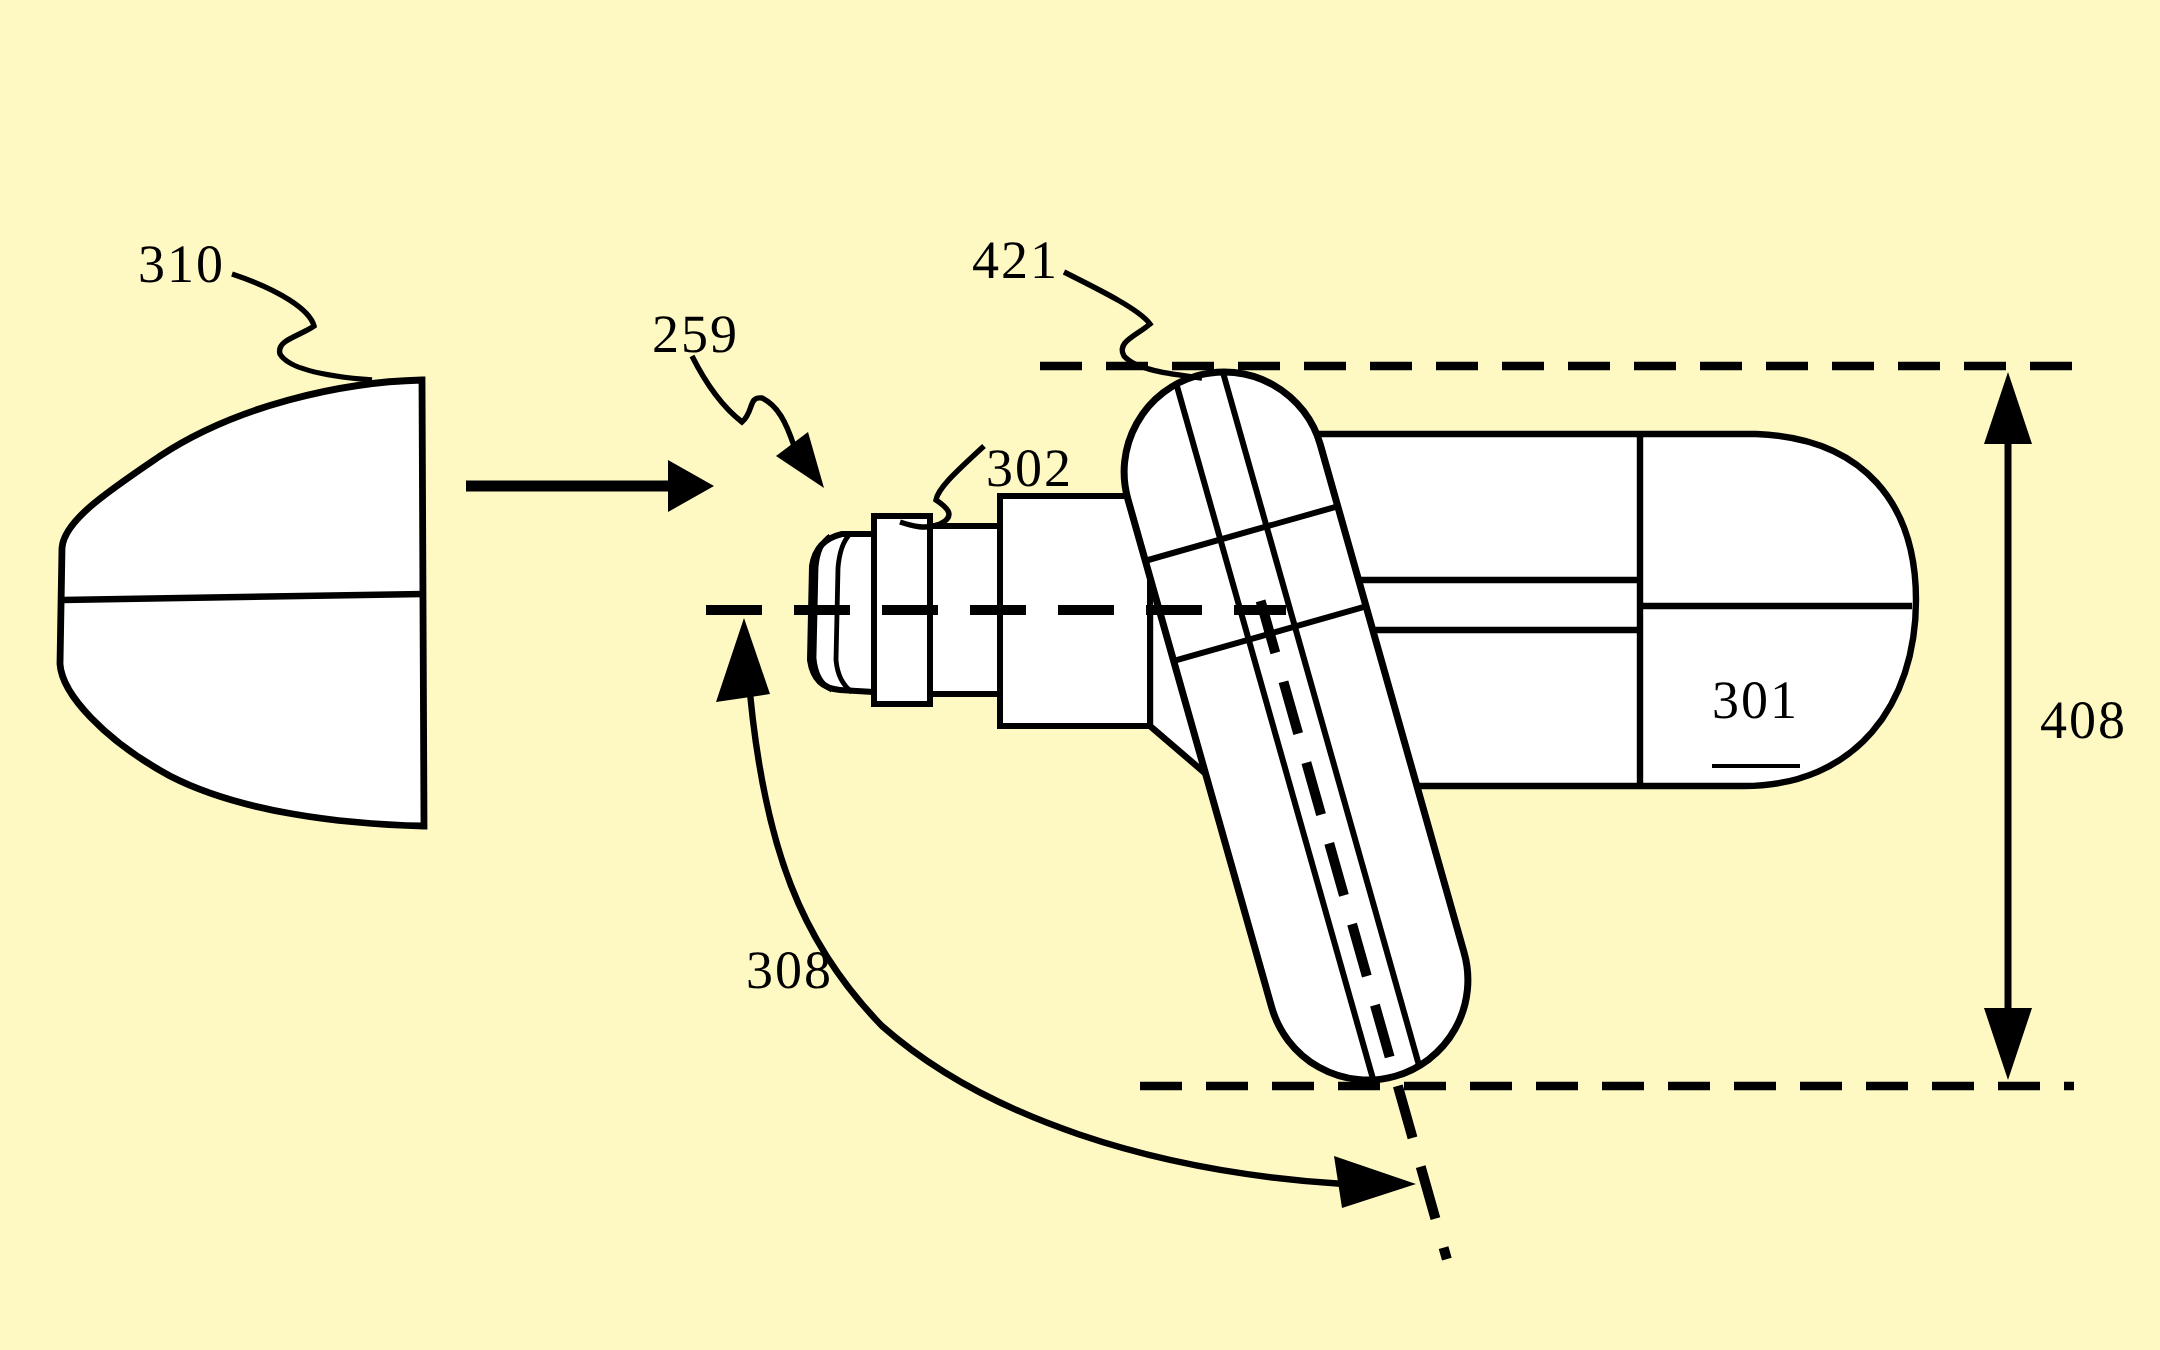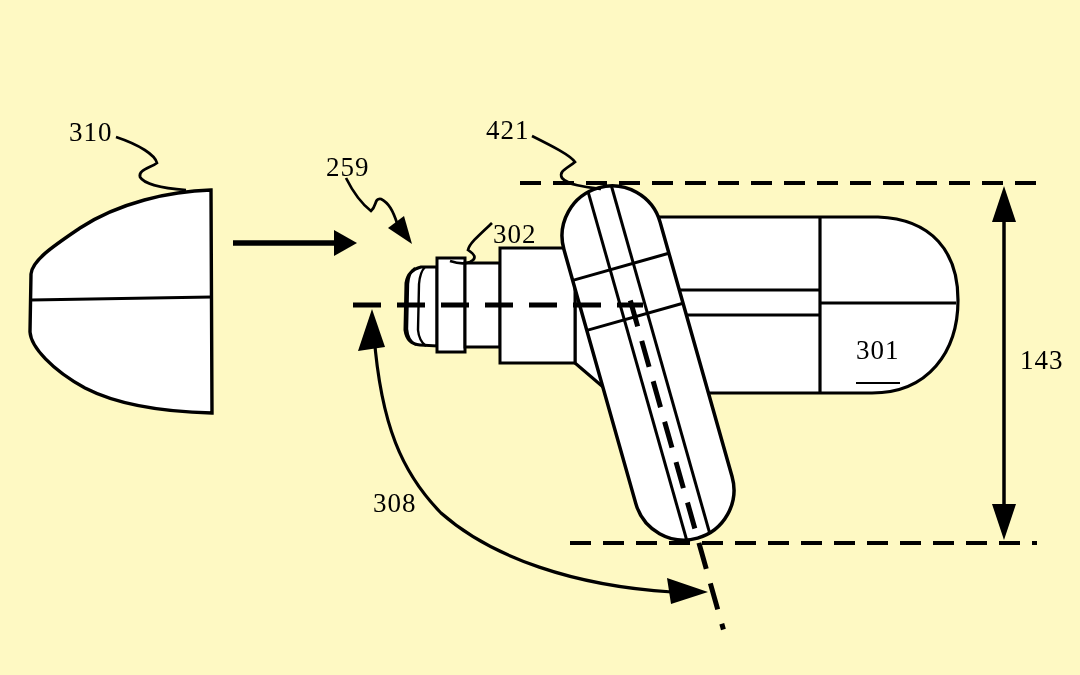--- a/index.html
+++ b/index.html
@@ -27,21 +27,21 @@
     color: #000000;
     letter-spacing: 1px;
     white-space: nowrap;
   }
   .lbl-310 { left: 69px;  top: 119px; }
   .lbl-303 { left: 326px; top: 154px; }
   .lbl-302 { left: 493px; top: 205px; margin-top: 16px; }
   .lbl-304 { left: 486px; top: 117px; }
   .lbl-301 { left: 856px; top: 337px; border-bottom: 2.5px solid #000; padding-bottom: 18px; }
   .lbl-312 { left: 1020px; top: 347px; }
-  .lbl-308 { left: 373px; top: 490px; }
+  .lbl-308 { left: 373px; top: 472px; }
 </style>
 </head>
 <body>
 
 <div class="canvas">
 
   <svg width="1080" height="675" viewBox="0 0 1080 675" fill="none" stroke="#000000" stroke-linecap="butt" stroke-linejoin="miter">
 
     <g>
       <path d="M211,190 C170,191 118,203 80,228 C55,245 32,260 31,274
@@ -109,15 +109,15 @@
       <path d="M532,136 C552,146 570,155 575,162 C568,168 558,171 562,178
                C568,185 585,187 601,189"></path>
     </g>
   </svg>
 
   <span class="ref-label lbl-310">310</span>
   <span class="ref-label lbl-303">259</span>
   <span class="ref-label lbl-302">302</span>
   <span class="ref-label lbl-304">421</span>
   <span class="ref-label lbl-301">301</span>
-  <span class="ref-label lbl-312">143</span>
+  <span class="ref-label lbl-312">408</span>
   <span class="ref-label lbl-308">308</span>
 </div>
 
 </body></html>

